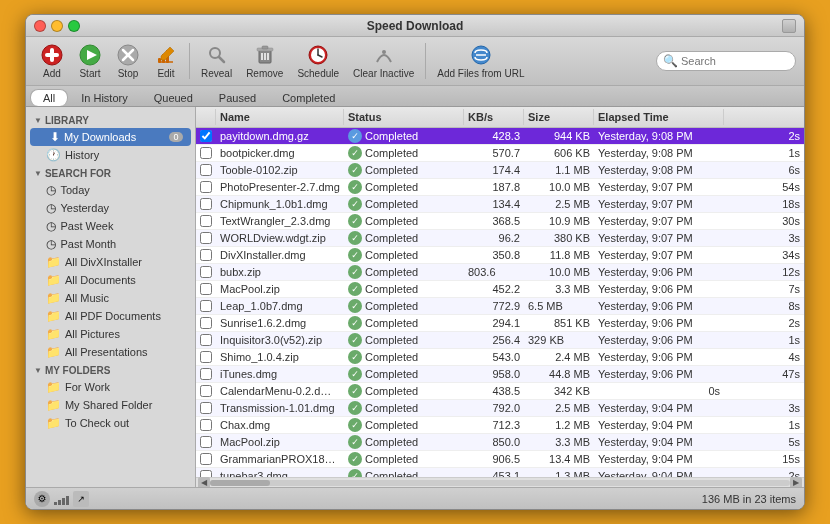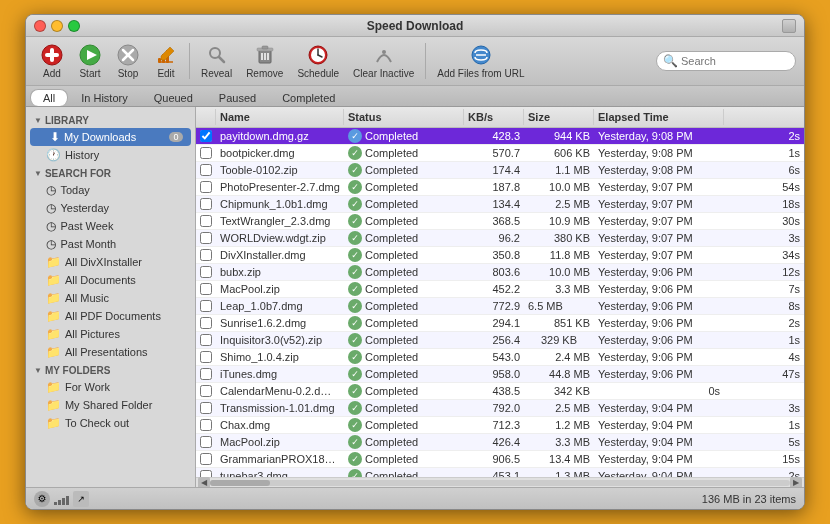--- a/index.html
+++ b/index.html
@@ -664,21 +664,21 @@
     </div>
           <div class="table-row">
       <div class="cell cell-check">
         <input type="checkbox" style="">
       </div>
       <div class="cell" style="color:#333">bubx.zip</div>
       <div class="cell status-cell">
         <div class="status-icon" style="background:#6aaa6a">✓</div>
         <span style="color:#333">Completed</span>
       </div>
-      <div class="cell" style="color:#333;text-align:right">803.6</div>
+      <div class="cell" style="color:#333;">803.6</div>
       <div class="cell" style="color:#333;text-align:right">10.0 MB</div>
       <div class="cell" style="color:#333">Yesterday, 9:06 PM</div>
       <div class="cell" style="color:#333;text-align:right">12s</div>
     </div>
           <div class="table-row">
       <div class="cell cell-check">
         <input type="checkbox" style="">
       </div>
       <div class="cell" style="color:#333">MacPool.zip</div>
       <div class="cell status-cell">
@@ -721,21 +721,21 @@
           <div class="table-row">
       <div class="cell cell-check">
         <input type="checkbox" style="">
       </div>
       <div class="cell" style="color:#333">Inquisitor3.0(v52).zip</div>
       <div class="cell status-cell">
         <div class="status-icon" style="background:#6aaa6a">✓</div>
         <span style="color:#333">Completed</span>
       </div>
       <div class="cell" style="color:#333;text-align:right">256.4</div>
-      <div class="cell" style="color:#333;text-align:center">329 KB</div>
+      <div class="cell" style="color:#333;text-align:left">329 KB</div>
       <div class="cell" style="color:#333">Yesterday, 9:06 PM</div>
       <div class="cell" style="color:#333;text-align:right">1s</div>
     </div>
           <div class="table-row">
       <div class="cell cell-check">
         <input type="checkbox" style="">
       </div>
       <div class="cell" style="color:#333">Shimo_1.0.4.zip</div>
       <div class="cell status-cell">
         <div class="status-icon" style="background:#6aaa6a">✓</div>
@@ -803,21 +803,21 @@
     </div>
           <div class="table-row">
       <div class="cell cell-check">
         <input type="checkbox" style="">
       </div>
       <div class="cell" style="color:#333">MacPool.zip</div>
       <div class="cell status-cell">
         <div class="status-icon" style="background:#6aaa6a">✓</div>
         <span style="color:#333">Completed</span>
       </div>
-      <div class="cell" style="color:#333;text-align:right">426.4</div>
+      <div class="cell" style="color:#333;text-align:right">850.0</div>
       <div class="cell" style="color:#333;text-align:right">3.3 MB</div>
       <div class="cell" style="color:#333">Yesterday, 9:04 PM</div>
       <div class="cell" style="color:#333;text-align:right">5s</div>
     </div>
           <div class="table-row">
       <div class="cell cell-check">
         <input type="checkbox" style="">
       </div>
       <div class="cell" style="color:#333">GrammarianPROX182.dmg</div>
       <div class="cell status-cell">

